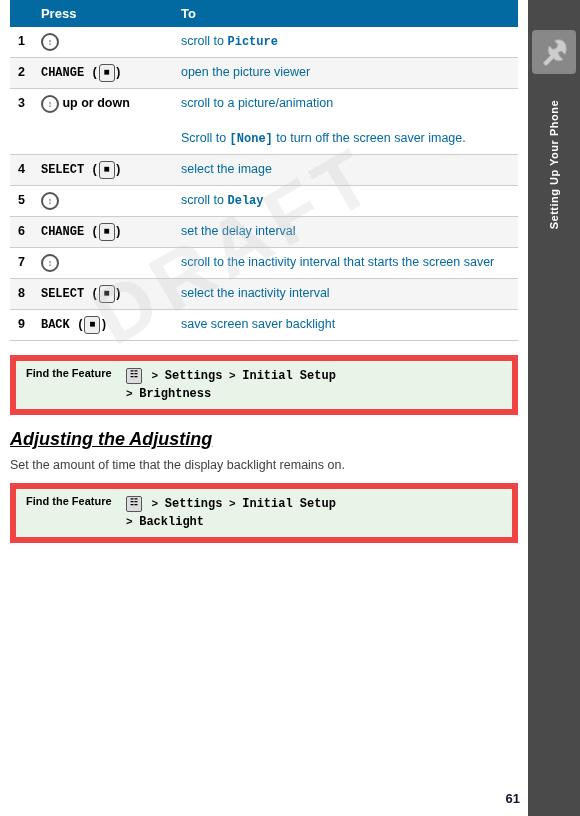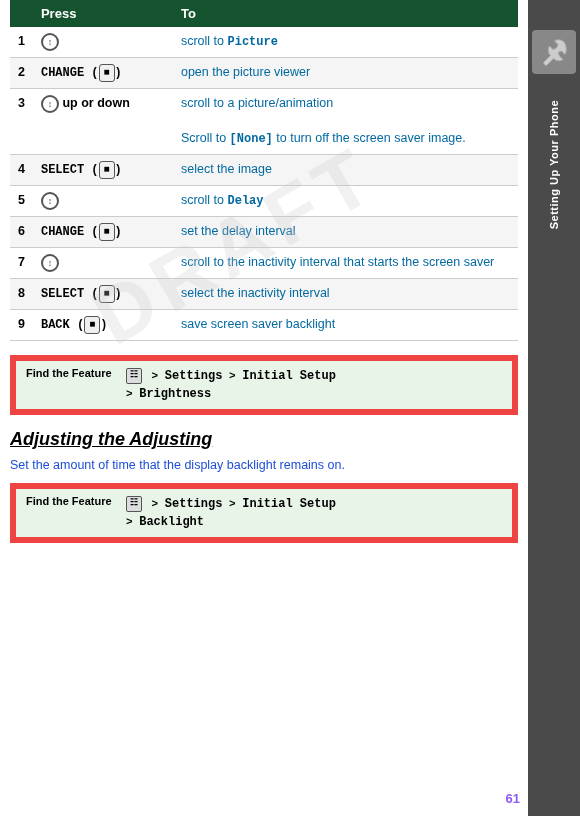--- a/index.html
+++ b/index.html
@@ -66,21 +66,21 @@
     }
 
     
     .press-table {
       width: 100%;
       border-collapse: collapse;
       margin-bottom: 14px;
     }
 
     .press-table thead tr {
-      background: #14532d;
+      background: #0369a1;
       color: #fff;
     }
 
     .press-table thead th {
       padding: 6px 8px;
       text-align: left;
       font-size: 13px;
       font-weight: bold;
     }
 
@@ -201,42 +201,42 @@
       font-size: 18px;
       font-style: italic;
       font-weight: bold;
       text-decoration: underline;
       color: #000;
       margin: 14px 0 6px 0;
     }
 
     .body-text {
       font-size: 12.5px;
-      color: #1d4ed8;
+      color: #404040;
       line-height: 1.5;
       margin-bottom: 8px;
     }
 
     .note-text {
       font-size: 12px;
       color: #000;
       line-height: 1.5;
     }
 
     .note-text strong {
       font-weight: bold;
     }
 
     .page-number {
       position: absolute;
       bottom: 10px;
       right: 60px;
       font-size: 13px;
       font-weight: bold;
-      color: #8b5cf6;
+      color: #0f172a;
     }
 
     .draft-watermark {
       position: absolute;
       top: 200px;
       left: 80px;
       font-size: 80px;
       color: rgba(200,200,200,0.25);
       font-weight: bold;
       transform: rotate(-30deg);

